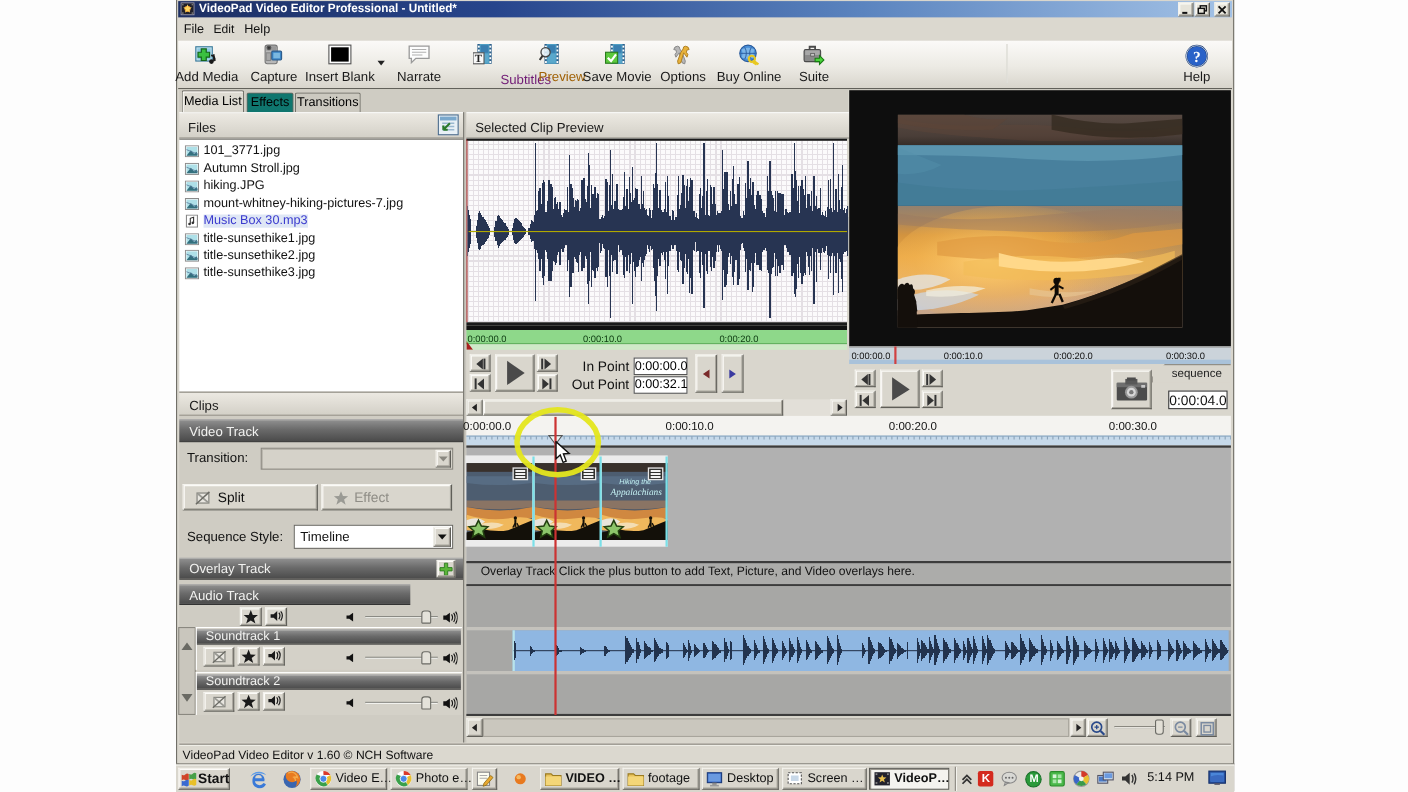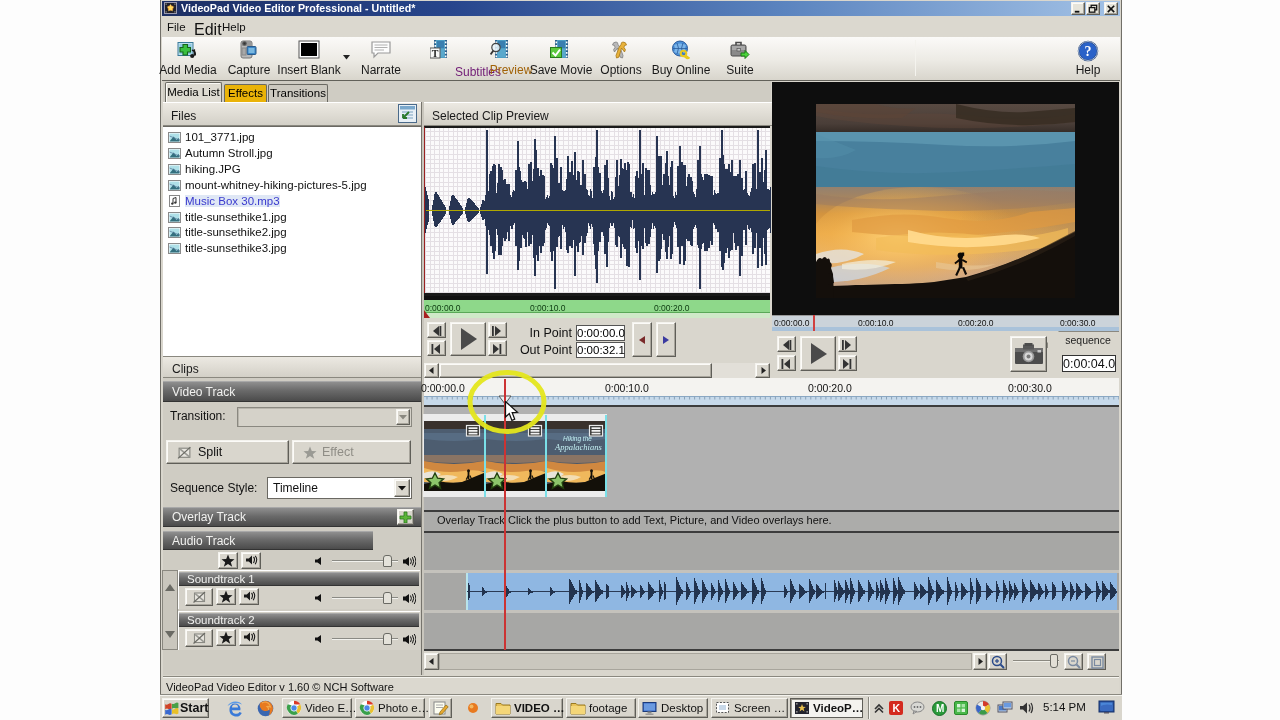--- a/index.html
+++ b/index.html
@@ -31,21 +31,21 @@
       <rect x="2.5" y="5" width="6" height="5" fill="#e6e4da" stroke="#111" stroke-width="1.4"></rect>
     </svg>
   </div>
 <div class="btn" style="left:1104px;top:2px;width:14px;height:13px;background:#e6e4da">
     <svg width="12" height="11" viewBox="0 0 13 12" style="position:absolute;left:0;top:0">
       <path d="M3 3 L10 10 M10 3 L3 10" stroke="#111" stroke-width="1.8"></path>
     </svg>
   </div>
 <div class="abs" style="left:162px;top:16px;width:958px;height:21px;background:#dbd8cf"></div>
 <div class="abs" style="left:167px;top:21px;font-size:11.5px;color:#111">File</div>
-<div class="abs" style="left:194px;top:21px;font-size:16px;color:#111">Edit</div>
+<div class="abs" style="left:194px;top:21px;font-size:11px;color:#111">Edit</div>
 <div class="abs" style="left:222px;top:21px;font-size:11.5px;color:#111">Help</div>
 <div class="abs" style="left:162px;top:37px;width:958px;height:44px;background:linear-gradient(#fbfaf8,#eceae4 55%,#d8d5cc);border-bottom:1px solid #62615a"></div>
 <div class="abs" style="left:177px;top:40px;width:24px;height:22px"><svg width="22" height="20" viewBox="0 0 22 20" style="">
       <rect x="1" y="2.5" width="15" height="13" fill="#bfe0ee" stroke="#3a7a9a"></rect>
       <rect x="2.5" y="4" width="12" height="10" fill="#8cc8e2"></rect>
       <path d="M6 4.5 h4.5 v3 h3 v4.5 h-3 v3 h-4.5 v-3 h-3 v-4.5 h3 z" fill="#3ac040" stroke="#15651a" stroke-width="1.1"></path>
       <path d="M15 9.5 q4.5 0.5 4 6 l-1.6 -0.2 q0.3-4-2.6-4.2z" fill="#1a1a1a"></path>
       <circle cx="15.2" cy="16" r="2.1" fill="#1a1a1a"></circle>
       <rect x="16.7" y="9.3" width="1.4" height="6.4" fill="#1a1a1a"></rect>
     </svg></div>
@@ -161,21 +161,21 @@
       <circle cx="11" cy="11" r="9.5" fill="none" stroke="#cddcf0" stroke-width="0.8"></circle>
       <text x="11" y="16" font-family="Liberation Serif" font-size="14" font-weight="bold" fill="#fff" text-anchor="middle">?</text>
     </svg></div>
 <div class="abs" style="left:1028px;top:63px;width:120px;text-align:center;font-size:12px;color:#1a1a1a">Help</div>
 <svg width="8" height="5" viewBox="0 0 8 5" style="position:absolute;left:343px;top:55px">
     <path d="M0 0 h7 L3.5 4.5z" fill="#222"></path>
   </svg>
 <div class="abs" style="left:915px;top:40px;width:1px;height:36px;background:#b2afa6;border-right:1px solid #f4f3ee"></div>
 <div class="abs" style="left:163px;top:81px;width:608px;height:21px;background:#cfccc3"></div>
 <div class="abs" style="left:165px;top:82px;width:57px;height:20px;background:#dedbd2;border:1px solid #6a6962;border-bottom:none;border-radius:2px 2px 0 0;box-shadow:inset 1px 1px 0 #fbfaf6;font-size:11.5px;text-align:center;padding-top:3px;z-index:2;white-space:nowrap">Media List</div>
-<div class="abs" style="left:224px;top:84px;width:43px;height:18px;background:#eab308;border:1px solid #6a6962;border-bottom:none;border-radius:2px 2px 0 0;font-size:11.5px;text-align:center;padding-top:2px;white-space:nowrap">Effects</div>
+<div class="abs" style="left:224px;top:84px;width:43px;height:18px;background:#0f766e;border:1px solid #6a6962;border-bottom:none;border-radius:2px 2px 0 0;font-size:11.5px;text-align:center;padding-top:2px;white-space:nowrap">Effects</div>
 <div class="abs" style="left:268px;top:84px;width:60px;height:18px;background:#ccc9c0;border:1px solid #6a6962;border-bottom:none;border-radius:2px 2px 0 0;font-size:11.5px;text-align:center;padding-top:2px;white-space:nowrap">Transitions</div>
 <div class="cap" style="left:163px;top:102px;width:258px;height:24px">
     <span style="position:absolute;left:8px;top:6px">Files</span>
   </div>
 <div class="abs" style="left:398px;top:104px;width:19px;height:19px;background:#e8f0f6;border:1px solid #4a6a8a"><svg width="17" height="17" viewBox="0 0 17 17">
       <rect x="1" y="1" width="15" height="3.5" fill="#7aa8cc"></rect>
       <line x1="3" y1="7" x2="14" y2="7" stroke="#9ab8d0" stroke-width="1.4"></line>
       <line x1="3" y1="10" x2="14" y2="10" stroke="#9ab8d0" stroke-width="1.4"></line>
       <line x1="3" y1="13" x2="14" y2="13" stroke="#9ab8d0" stroke-width="1.4"></line>
       <path d="M4 13 L10 7 M4 13 h4 M4 13 v-4" stroke="#2a7a2a" stroke-width="1.8" fill="none"></path>
@@ -216,21 +216,21 @@
   </div>
 <div class="abs" style="left:168px;top:178px;width:250px;height:15px;">
     <span style="position:absolute;left:0;top:0;width:14px;height:14px">
       <svg width="13" height="11" viewBox="0 0 13 11" style="position:absolute;left:0;top:2px">
         <rect x="0.5" y="0.5" width="12" height="10" fill="#fff" stroke="#8a8a8a"></rect>
         <rect x="1.5" y="1.5" width="10" height="8" fill="#aee0e8"></rect>
         <path d="M1.5 9.5 l4 -5 l3 3.5 l2 -2 l1 1.5 v2z" fill="#33707e"></path>
         <path d="M1.5 4 l10 4" stroke="#579" stroke-width="0.7"></path>
       </svg>
     </span>
-    <span style="position:absolute;left:17px;top:1px;font-size:11.5px;color:#111;white-space:nowrap;">mount-whitney-hiking-pictures-5.jpg</span>
+    <span style="position:absolute;left:17px;top:1px;font-size:11.5px;color:#111;white-space:nowrap;">mount-whitney-hiking-pictures-7.jpg</span>
   </div>
 <div class="abs" style="left:168px;top:194px;width:250px;height:15px;">
     <span style="position:absolute;left:0;top:0;width:14px;height:14px">
       <svg width="13" height="12" viewBox="0 0 13 12" style="position:absolute;left:0;top:1px">
         <rect x="1.5" y="0.5" width="10" height="11" fill="#fff" stroke="#888"></rect>
         <path d="M5 8.5 V3.5 l3 -1 v5" fill="none" stroke="#333" stroke-width="1"></path>
         <circle cx="4.3" cy="8.6" r="1.2" fill="#333"></circle>
         <circle cx="7.3" cy="7.6" r="1.2" fill="#333"></circle>
       </svg>
     </span>

